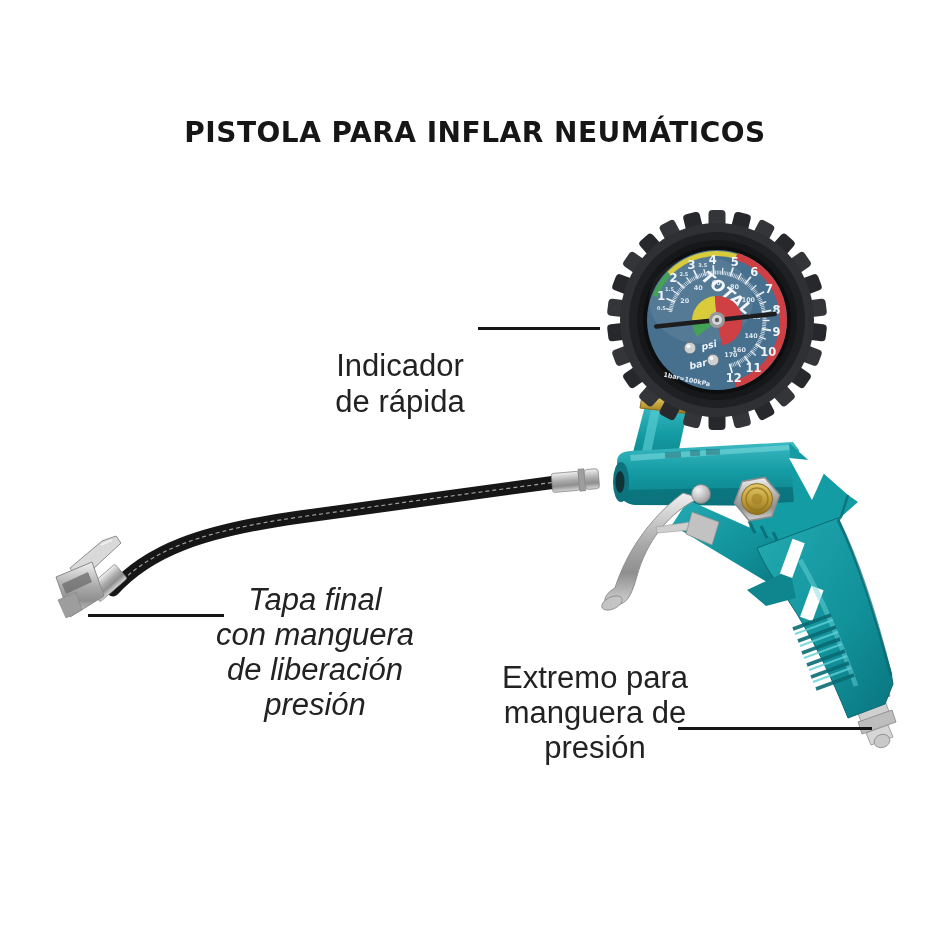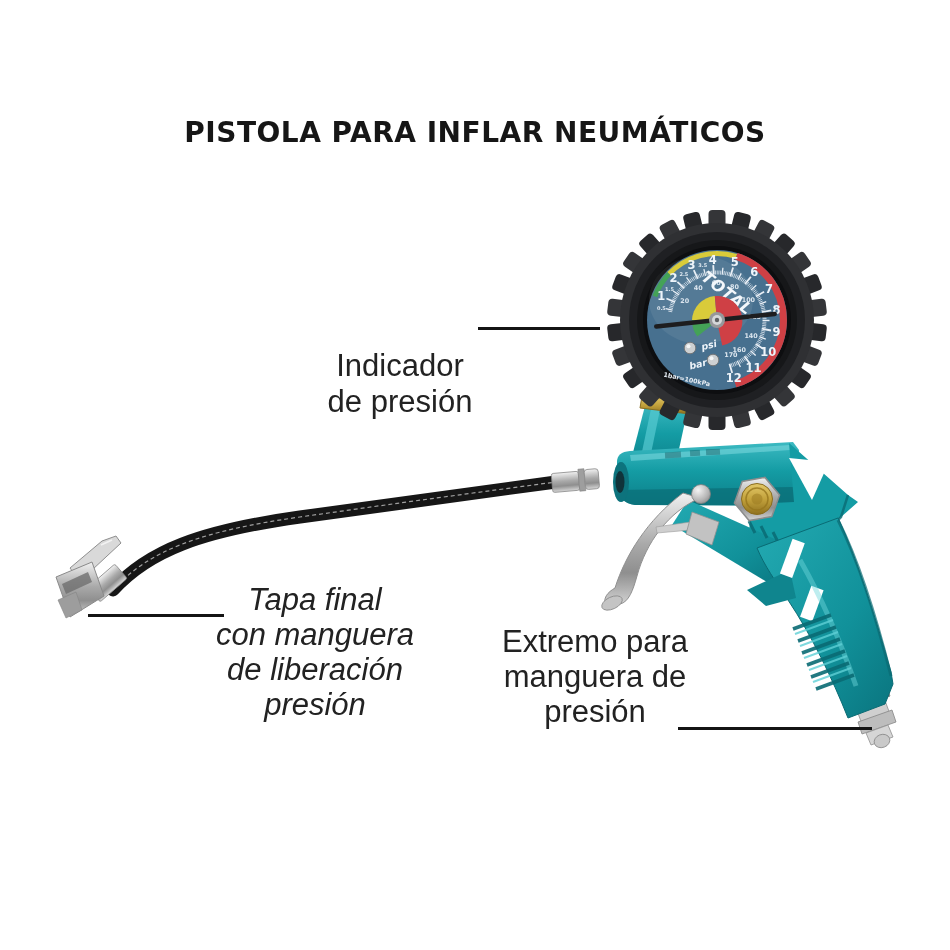--- a/index.html
+++ b/index.html
@@ -358,32 +358,32 @@
         <text x="687" y="379" class="gnote" transform="rotate(12 687 379)">1bar=100kPa</text>
         <line x1="774.7" y1="313.9" x2="656.3" y2="326.4" stroke="#1d1d1f" stroke-width="4.5" stroke-linecap="round"></line>
         <circle cx="717" cy="320" r="8" fill="#96989b"></circle>
         <circle cx="717" cy="320" r="5" fill="#d5d7d9"></circle>
         <circle cx="717" cy="320" r="2.2" fill="#5e6063"></circle>
       </g>
   </svg>
 
   <div class="label" style="left:280px;top:308px;width:240px;line-height:36px;margin-top:40px;">
     <div>Indicador</div>
-    <div>de presión</div>
+    <div>de rápida</div>
   </div>
   <div class="pointer" style="left:478px;top:327px;width:122px;"></div>
 
   <div class="label" style="left:200px;top:582px;width:230px;font-style:italic;">
     <div>Tapa final</div>
     <div>con manguera</div>
     <div>de liberación</div>
     <div>presión</div>
   </div>
   <div class="pointer" style="left:88px;top:614px;width:136px;"></div>
 
-  <div class="label" style="left:475px;top:624px;width:240px;">
+  <div class="label" style="left:475px;top:660px;width:240px;">
     <div>Extremo para</div>
     <div>manguera de</div>
     <div>presión</div>
   </div>
   <div class="pointer" style="left:678px;top:727px;width:194px;"></div>
 
 </div>
 
 </body></html>

